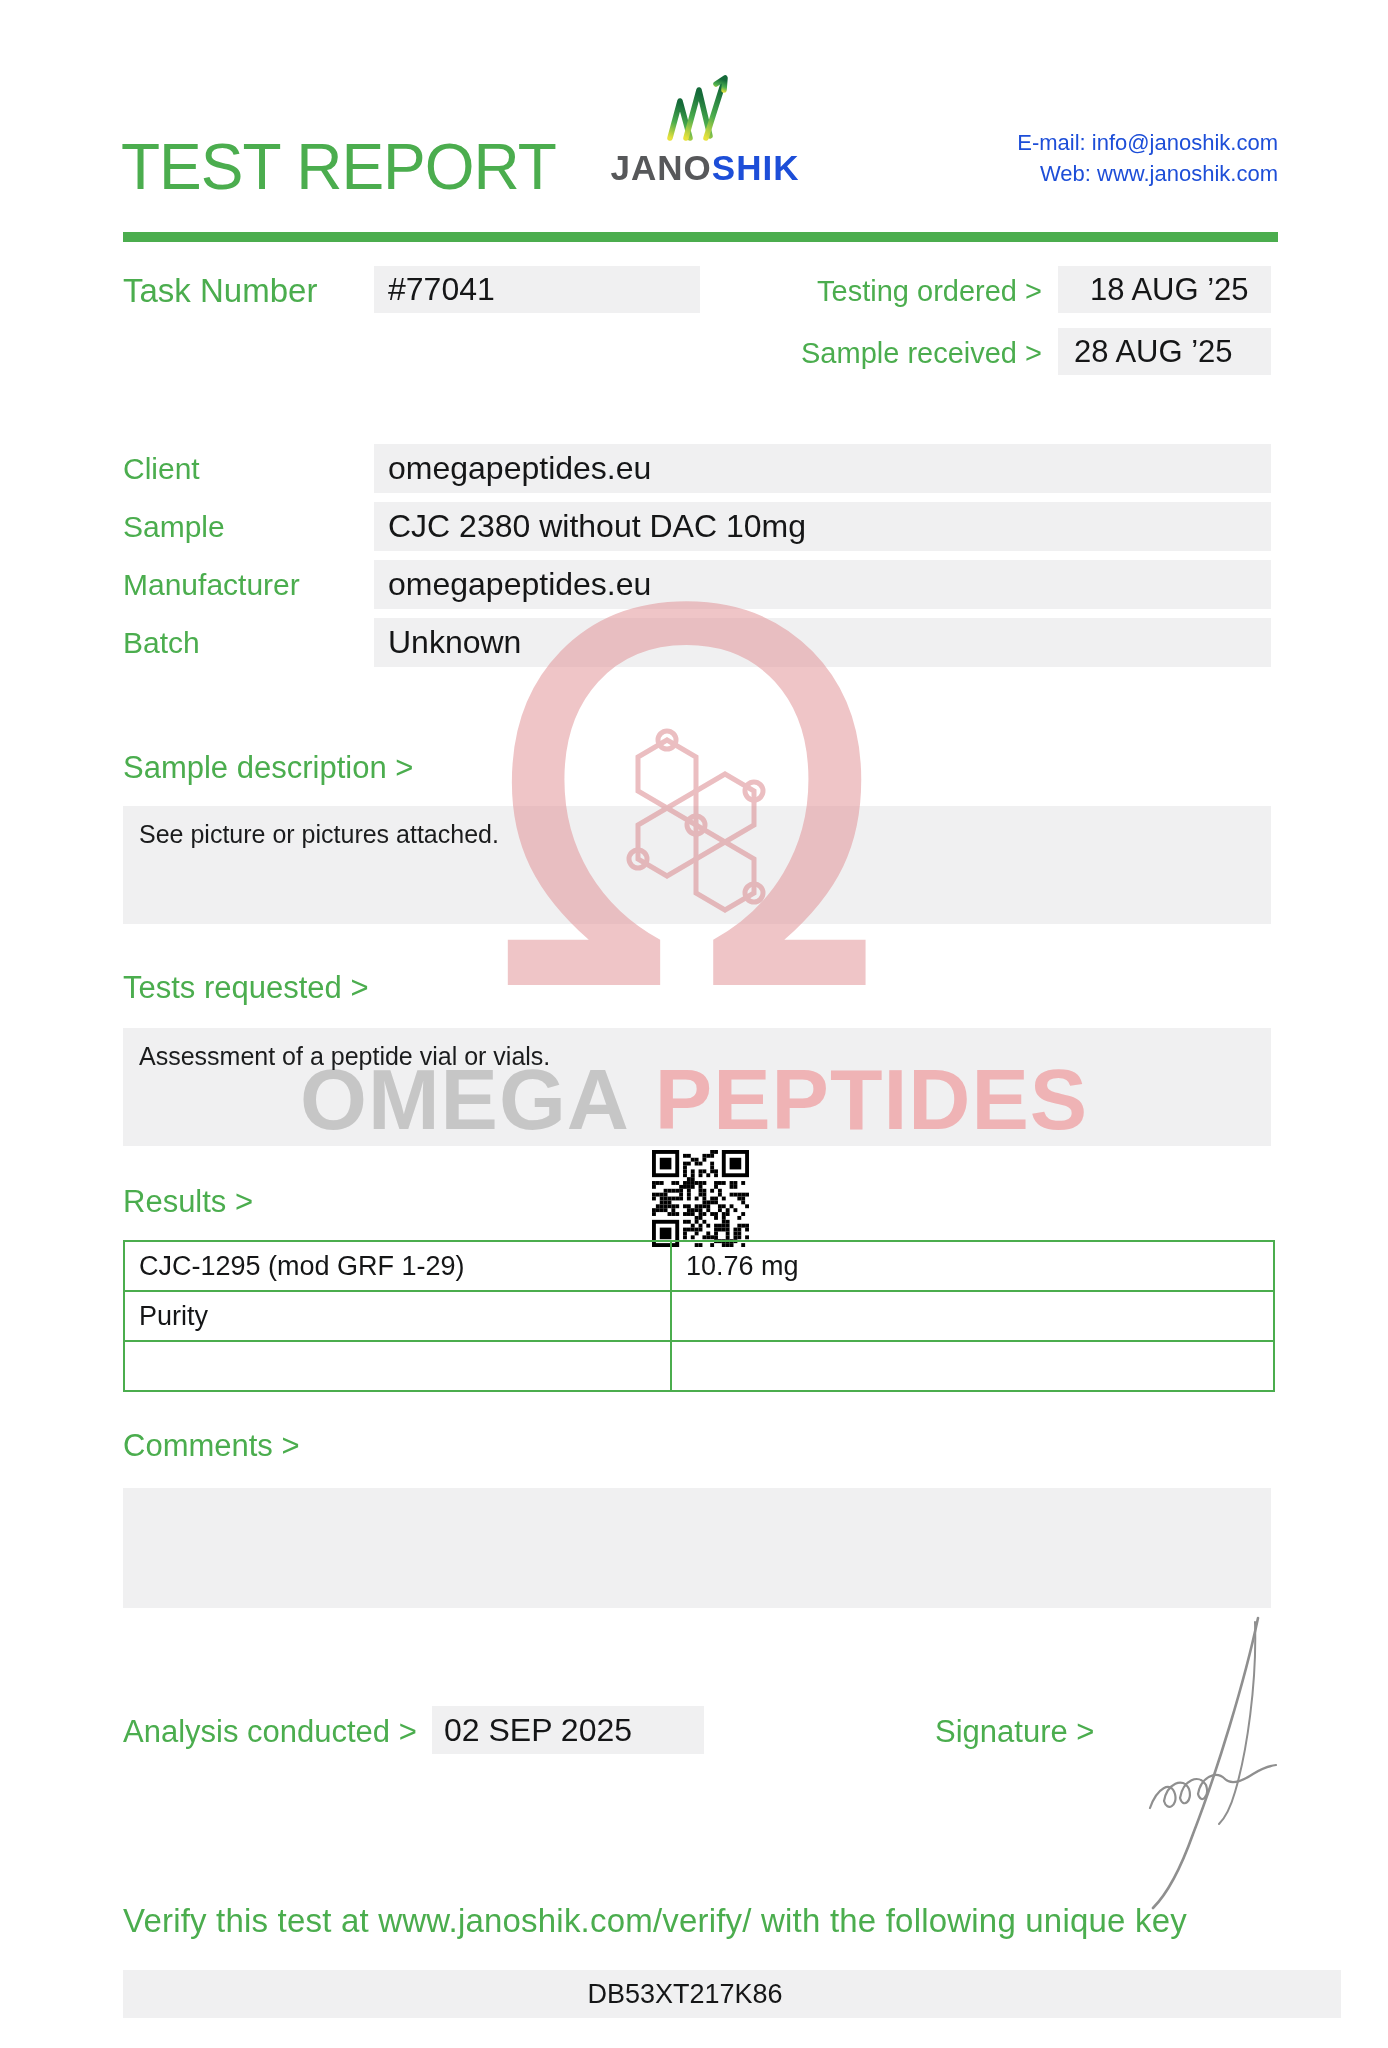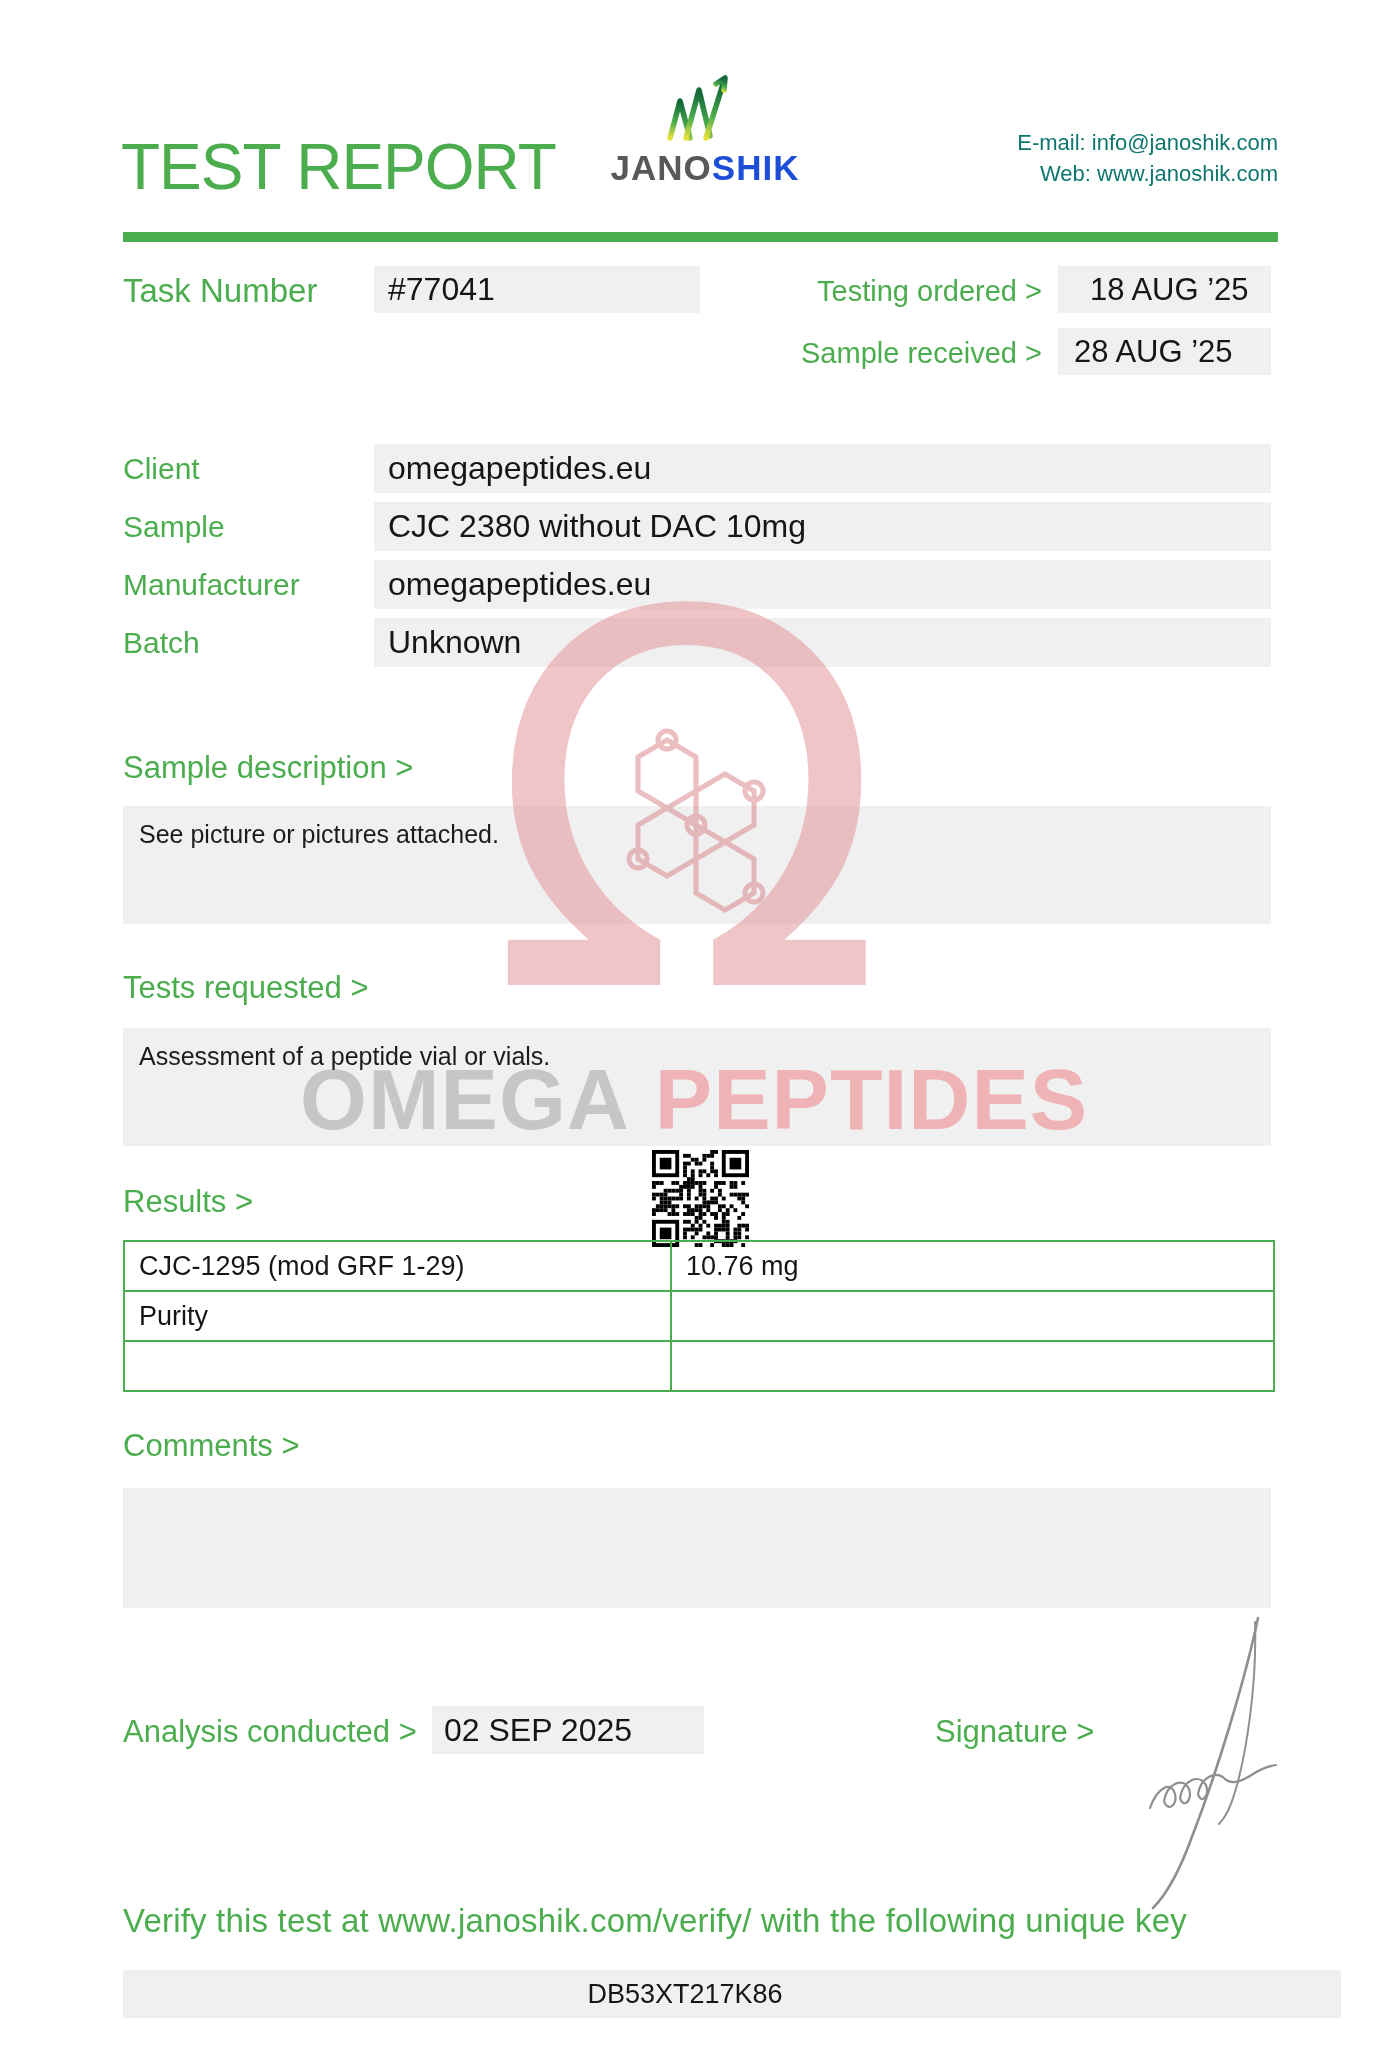--- a/index.html
+++ b/index.html
@@ -9,21 +9,21 @@
   .green{color:#4bad4e;}
   .graybox{background:#f0f0f1;z-index:0;position:absolute;}
 
   
   .title{left:121px;top:130px;font-size:64px;letter-spacing:-1px;color:#4bad4e;z-index:2;}
   .logo-icon{left:663px;top:74px;width:80px;height:68px;z-index:2;}
   .brand{left:598px;top:148px;width:214px;text-align:center;font-size:35px;font-weight:bold;
          letter-spacing:1px;z-index:2;}
   .brand .jano{color:#57585a;}
   .brand .shik{color:#1d4ed8;}
-  .contact{right:110px;top:127px;text-align:right;font-size:22px;color:#0f766e;line-height:31px;z-index:2;}
+  .contact{right:110px;top:127px;text-align:right;font-size:22px;color:#1d4ed8;line-height:31px;z-index:2;}
   .rule{left:123px;top:232px;width:1155px;height:10px;background:#4bad4e;z-index:2;}
 
   
   .task-label{left:123px;top:272px;font-size:33px;z-index:2;}
   .task-box{left:374px;top:266px;width:326px;height:47px;}
   .task-val{left:388px;top:266px;font-size:32px;line-height:47px;color:#151617;z-index:2;}
   .ord-label{right:346px;top:275px;font-size:29px;z-index:2;}
   .ord-box{left:1058px;top:266px;width:213px;height:47px;}
   .ord-val{left:1074px;top:266px;font-size:31px;line-height:47px;color:#151617;z-index:2;margin-left:16px;}
   .rec-label{right:346px;top:337px;font-size:29px;z-index:2;}

